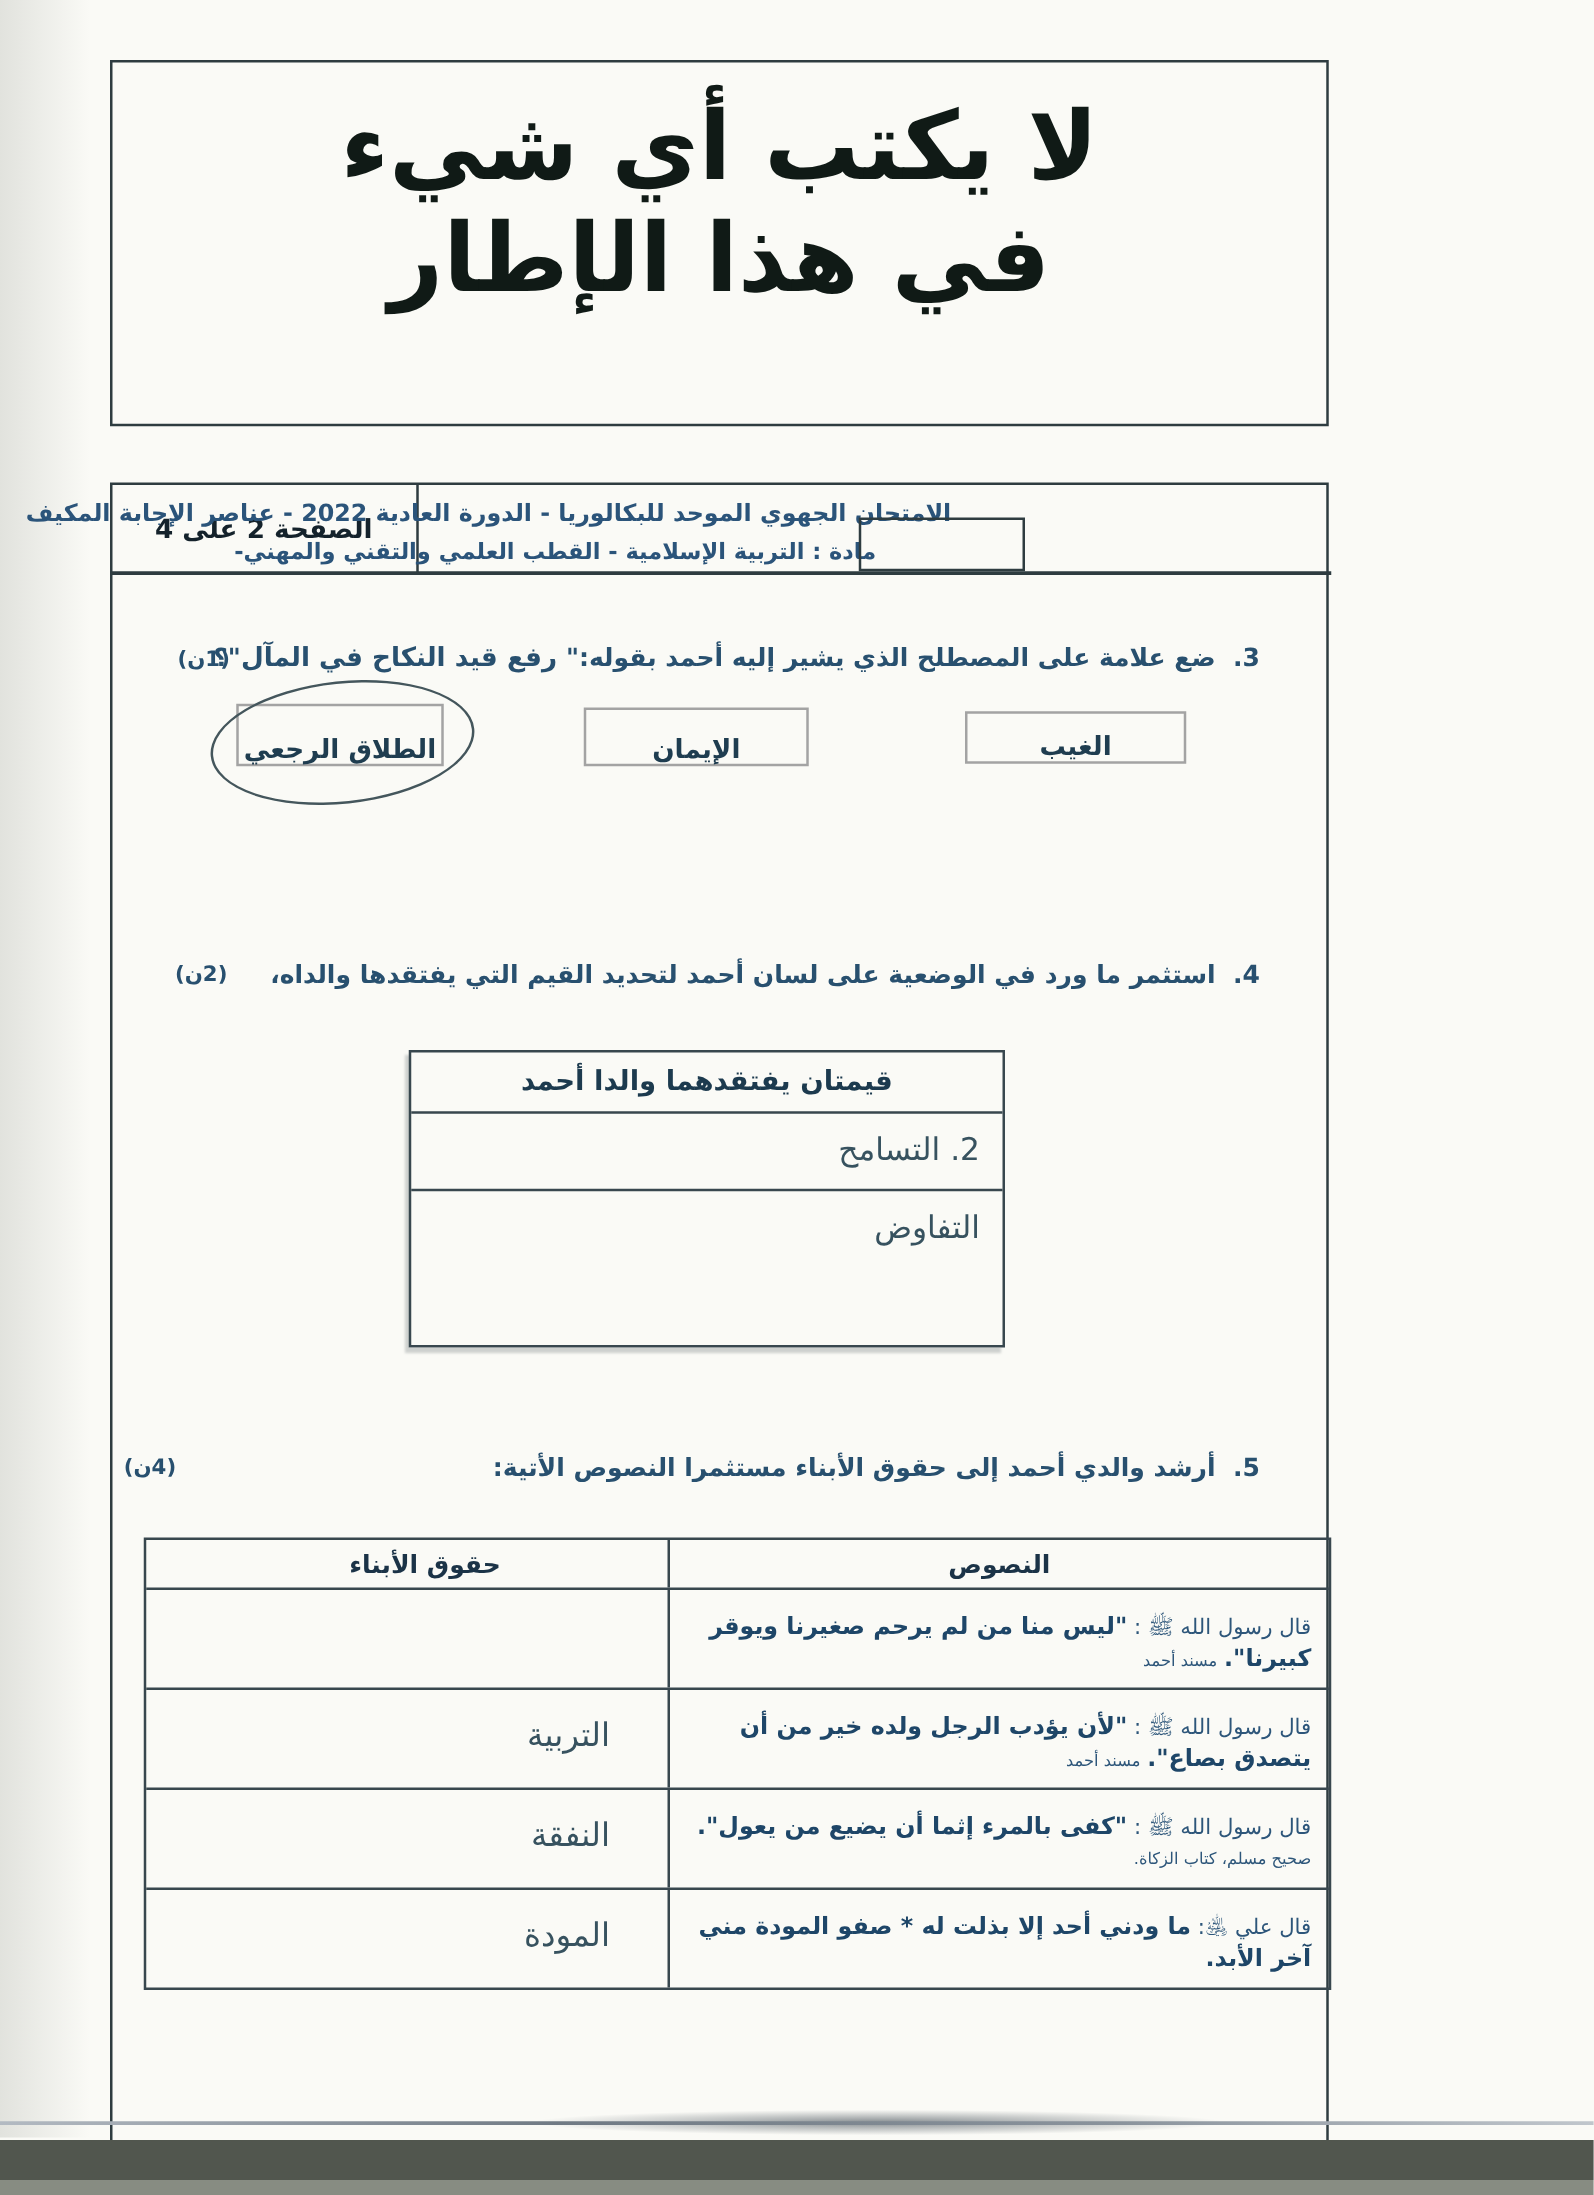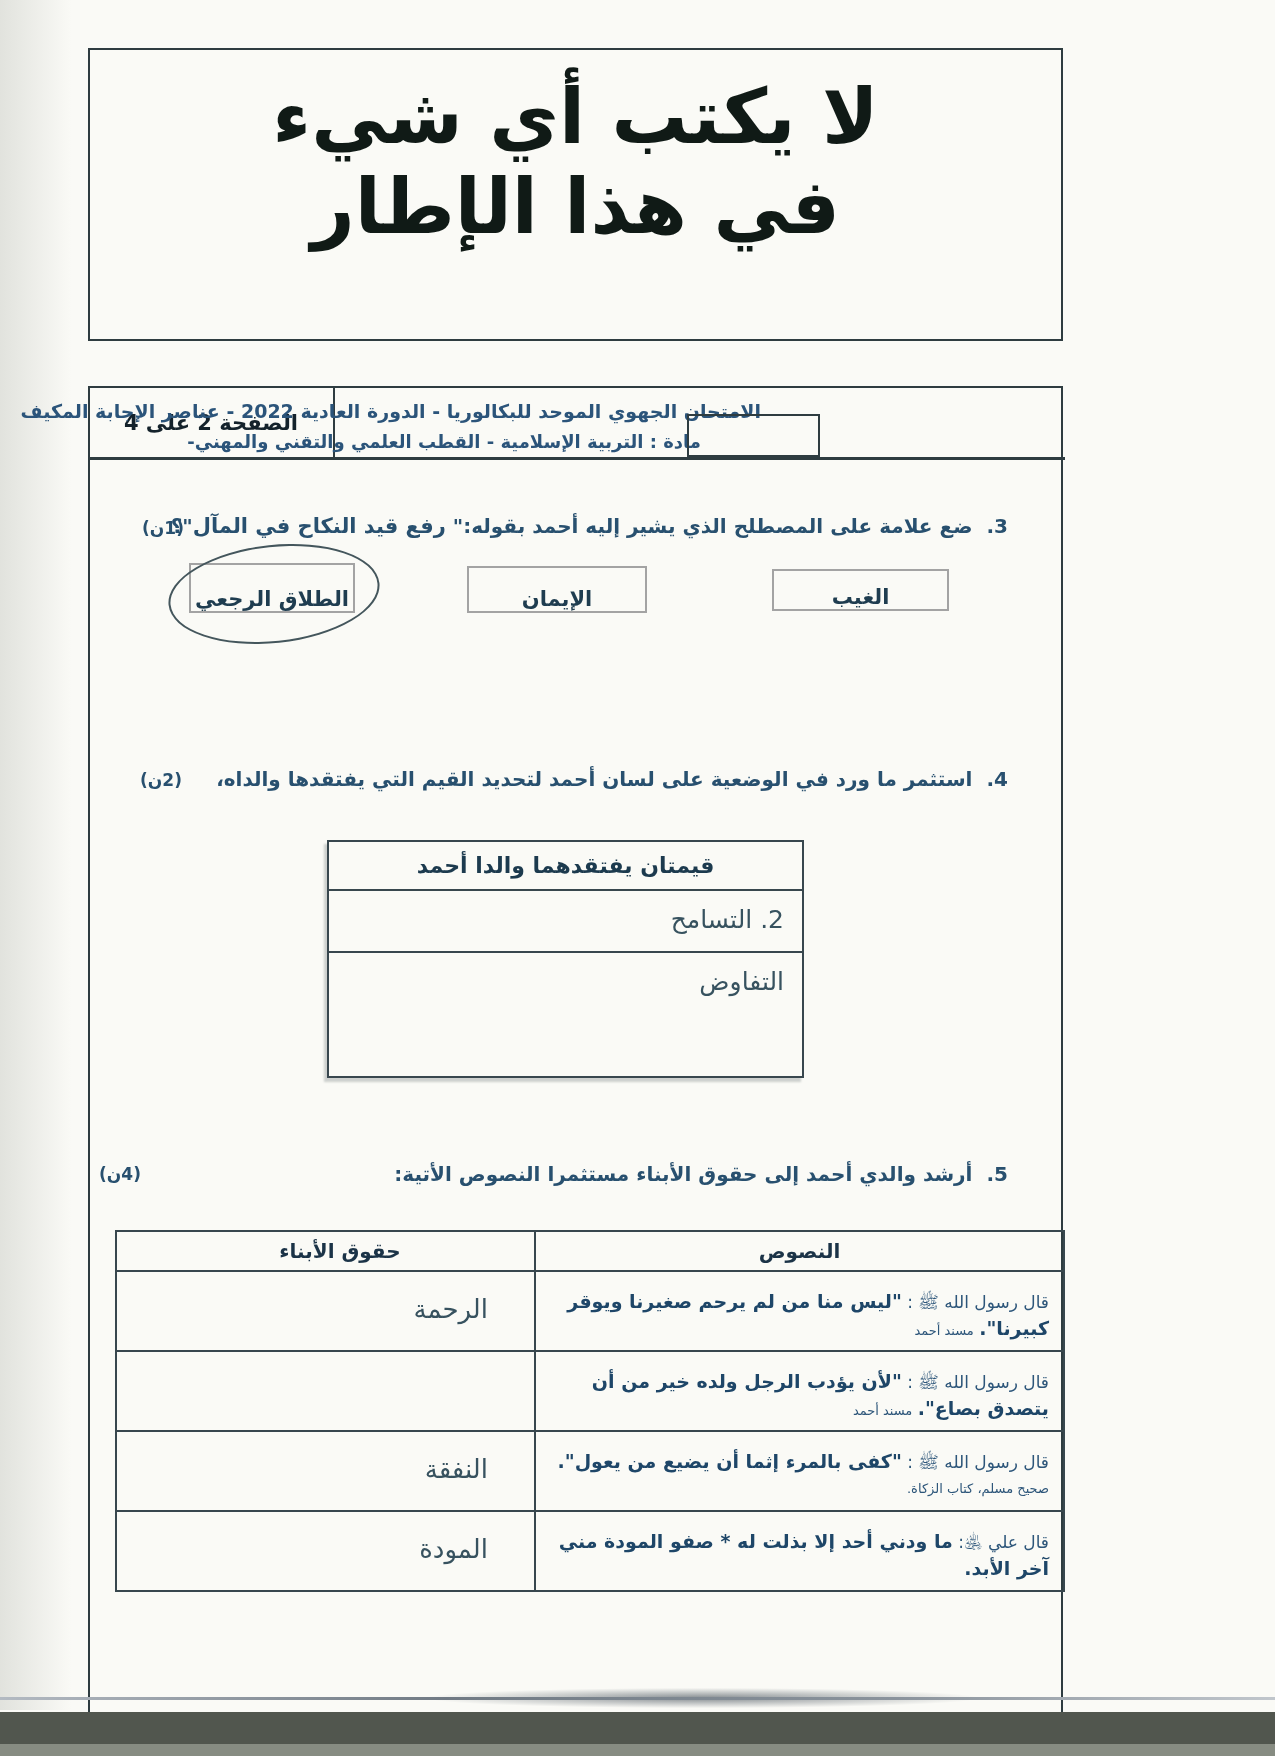--- a/index.html
+++ b/index.html
@@ -173,29 +173,29 @@
       <div class="cell-texts">النصوص</div>
       <div class="cell-rights">حقوق الأبناء</div>
     </div>
 
     <div class="q5-row q5-body">
       <div class="cell-texts">
         <span>قال رسول الله ﷺ :</span>
         <span class="hadith-quote">"ليس منا من لم يرحم صغيرنا ويوقر كبيرنا".</span>
         <span class="hadith-src">مسند أحمد</span>
       </div>
-      <div class="cell-rights">الرحمة</div>
     </div>
 
     <div class="q5-row q5-body">
       <div class="cell-texts">
         <span>قال رسول الله ﷺ :</span>
         <span class="hadith-quote">"لأن يؤدب الرجل ولده خير من أن يتصدق بصاع".</span>
         <span class="hadith-src">مسند أحمد</span>
       </div>
+      <div class="cell-rights">التربية</div>
     </div>
 
     <div class="q5-row q5-body">
       <div class="cell-texts">
         <span>قال رسول الله ﷺ :</span>
         <span class="hadith-quote">"كفى بالمرء إثما أن يضيع من يعول".</span>
         <span class="hadith-src">صحيح مسلم، كتاب الزكاة.</span>
       </div>
       <div class="cell-rights">النفقة</div>
     </div>

